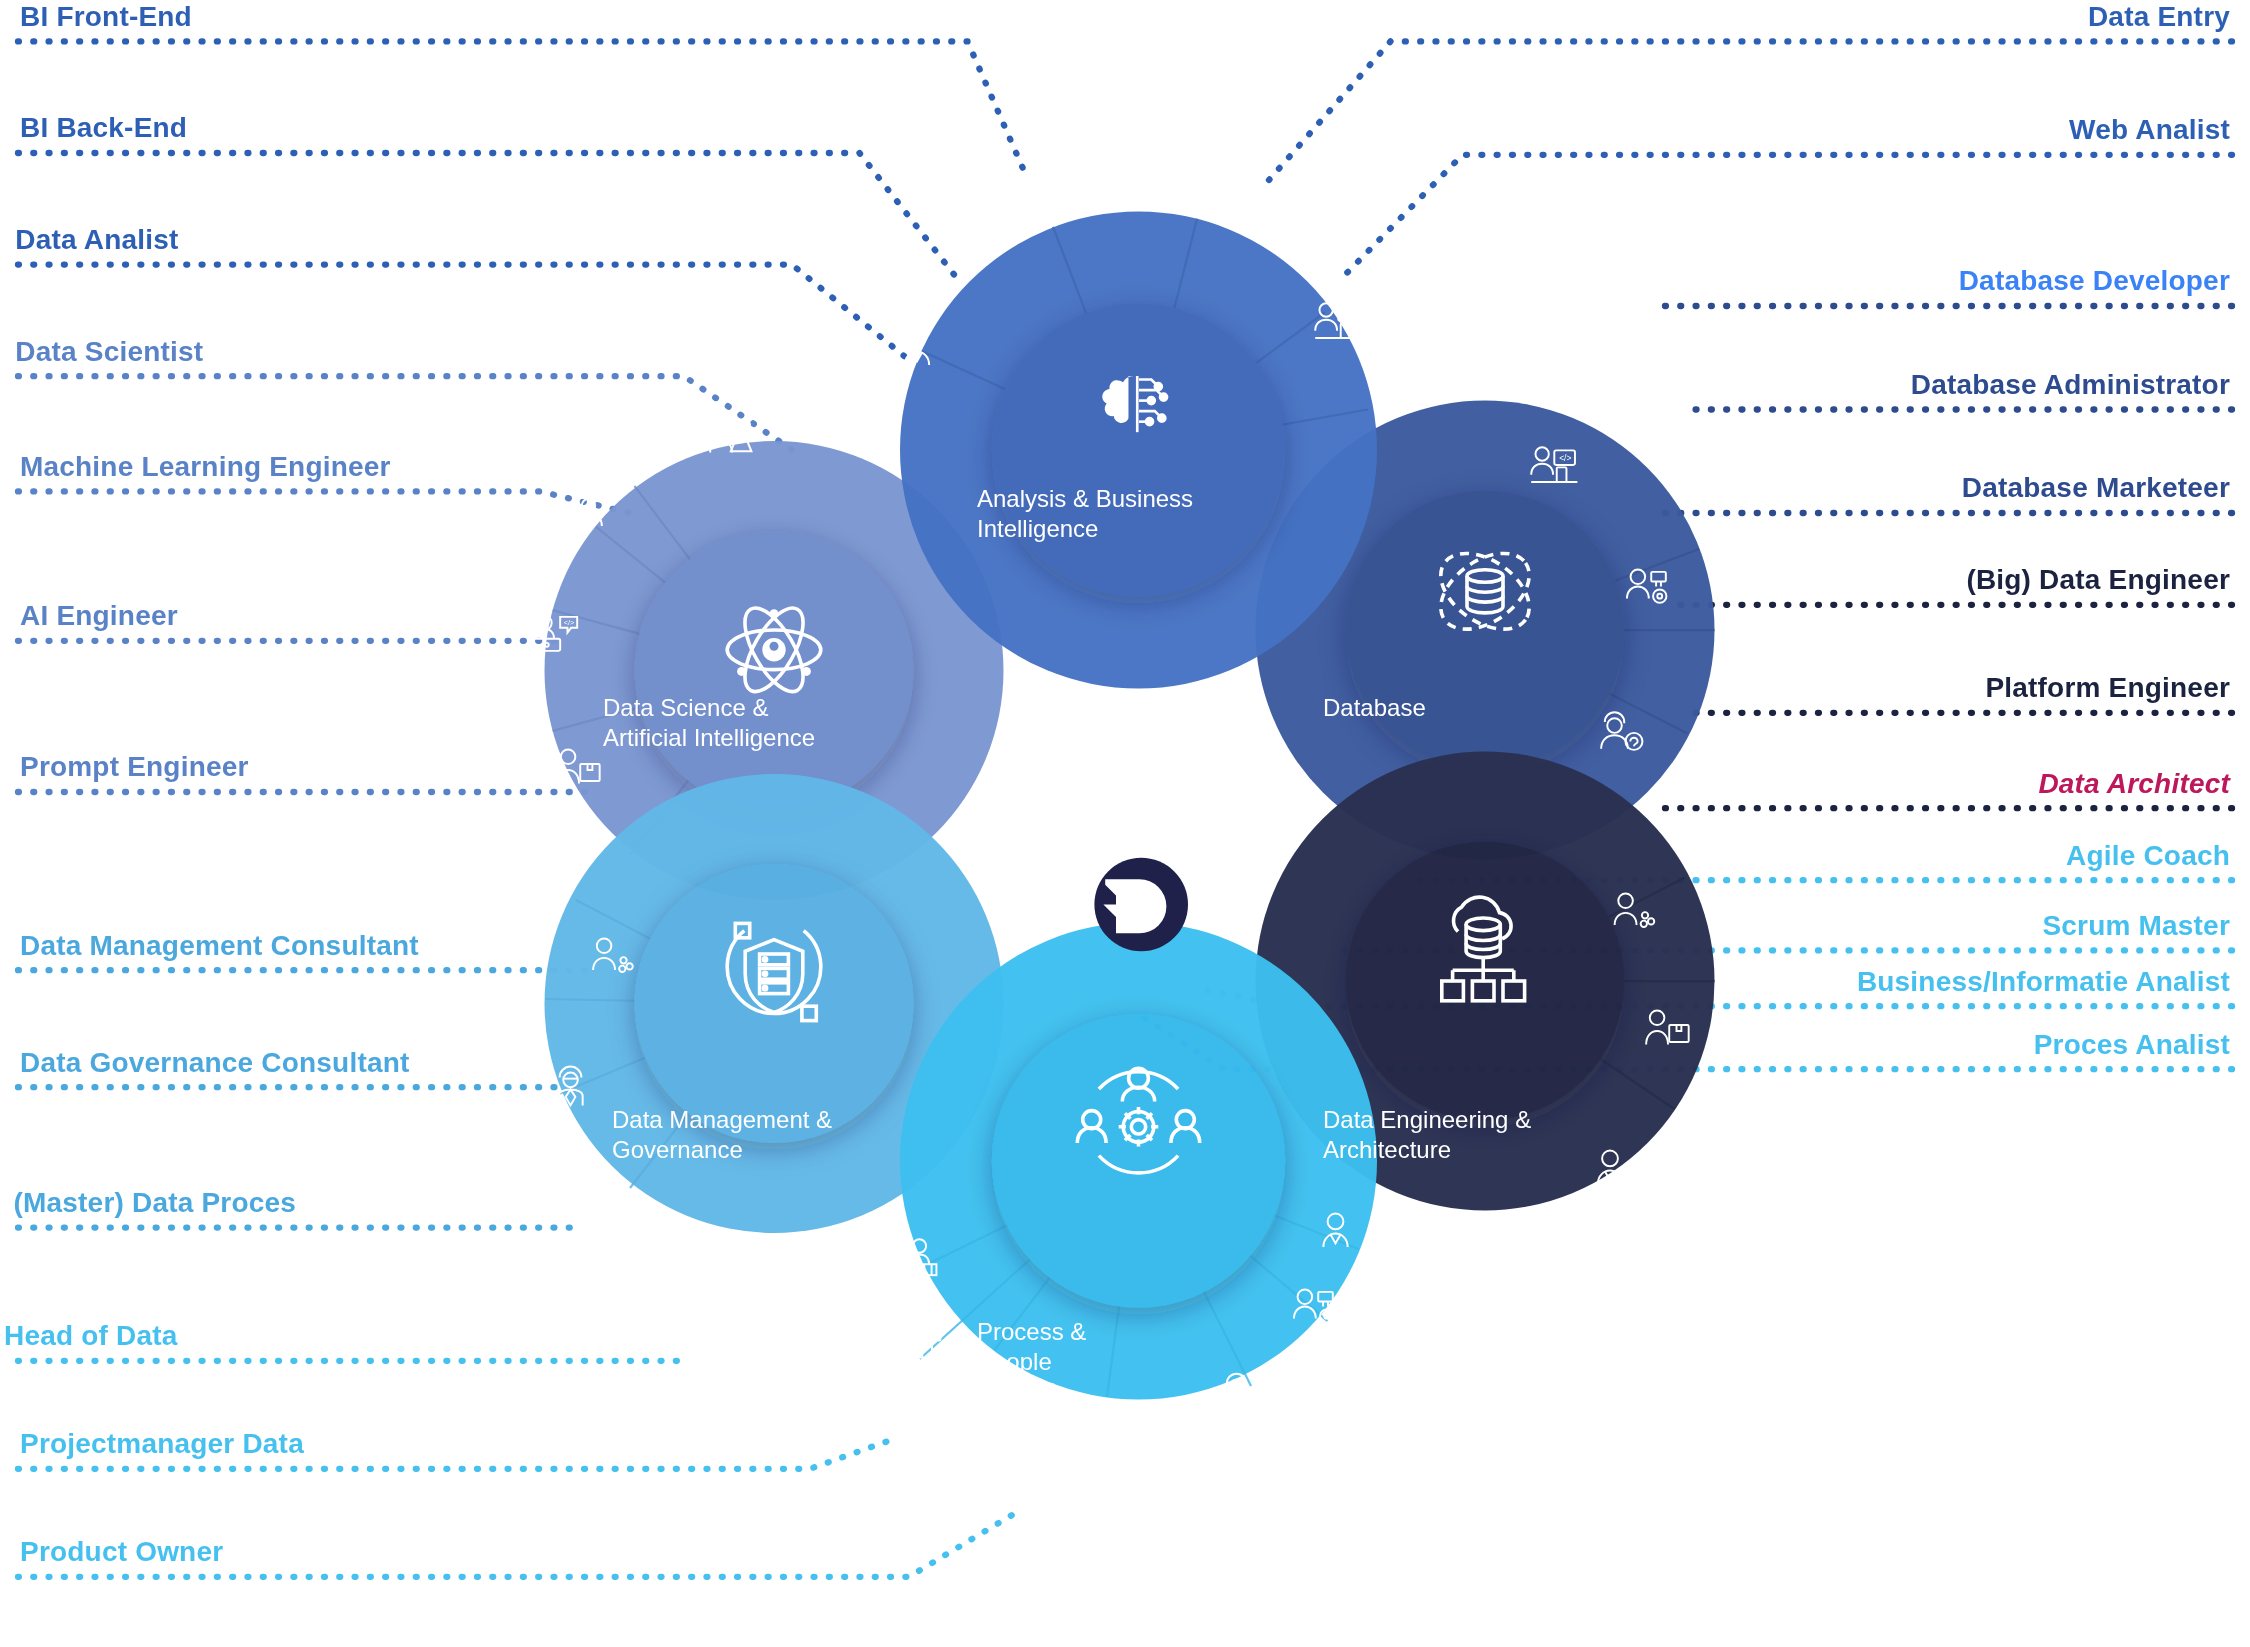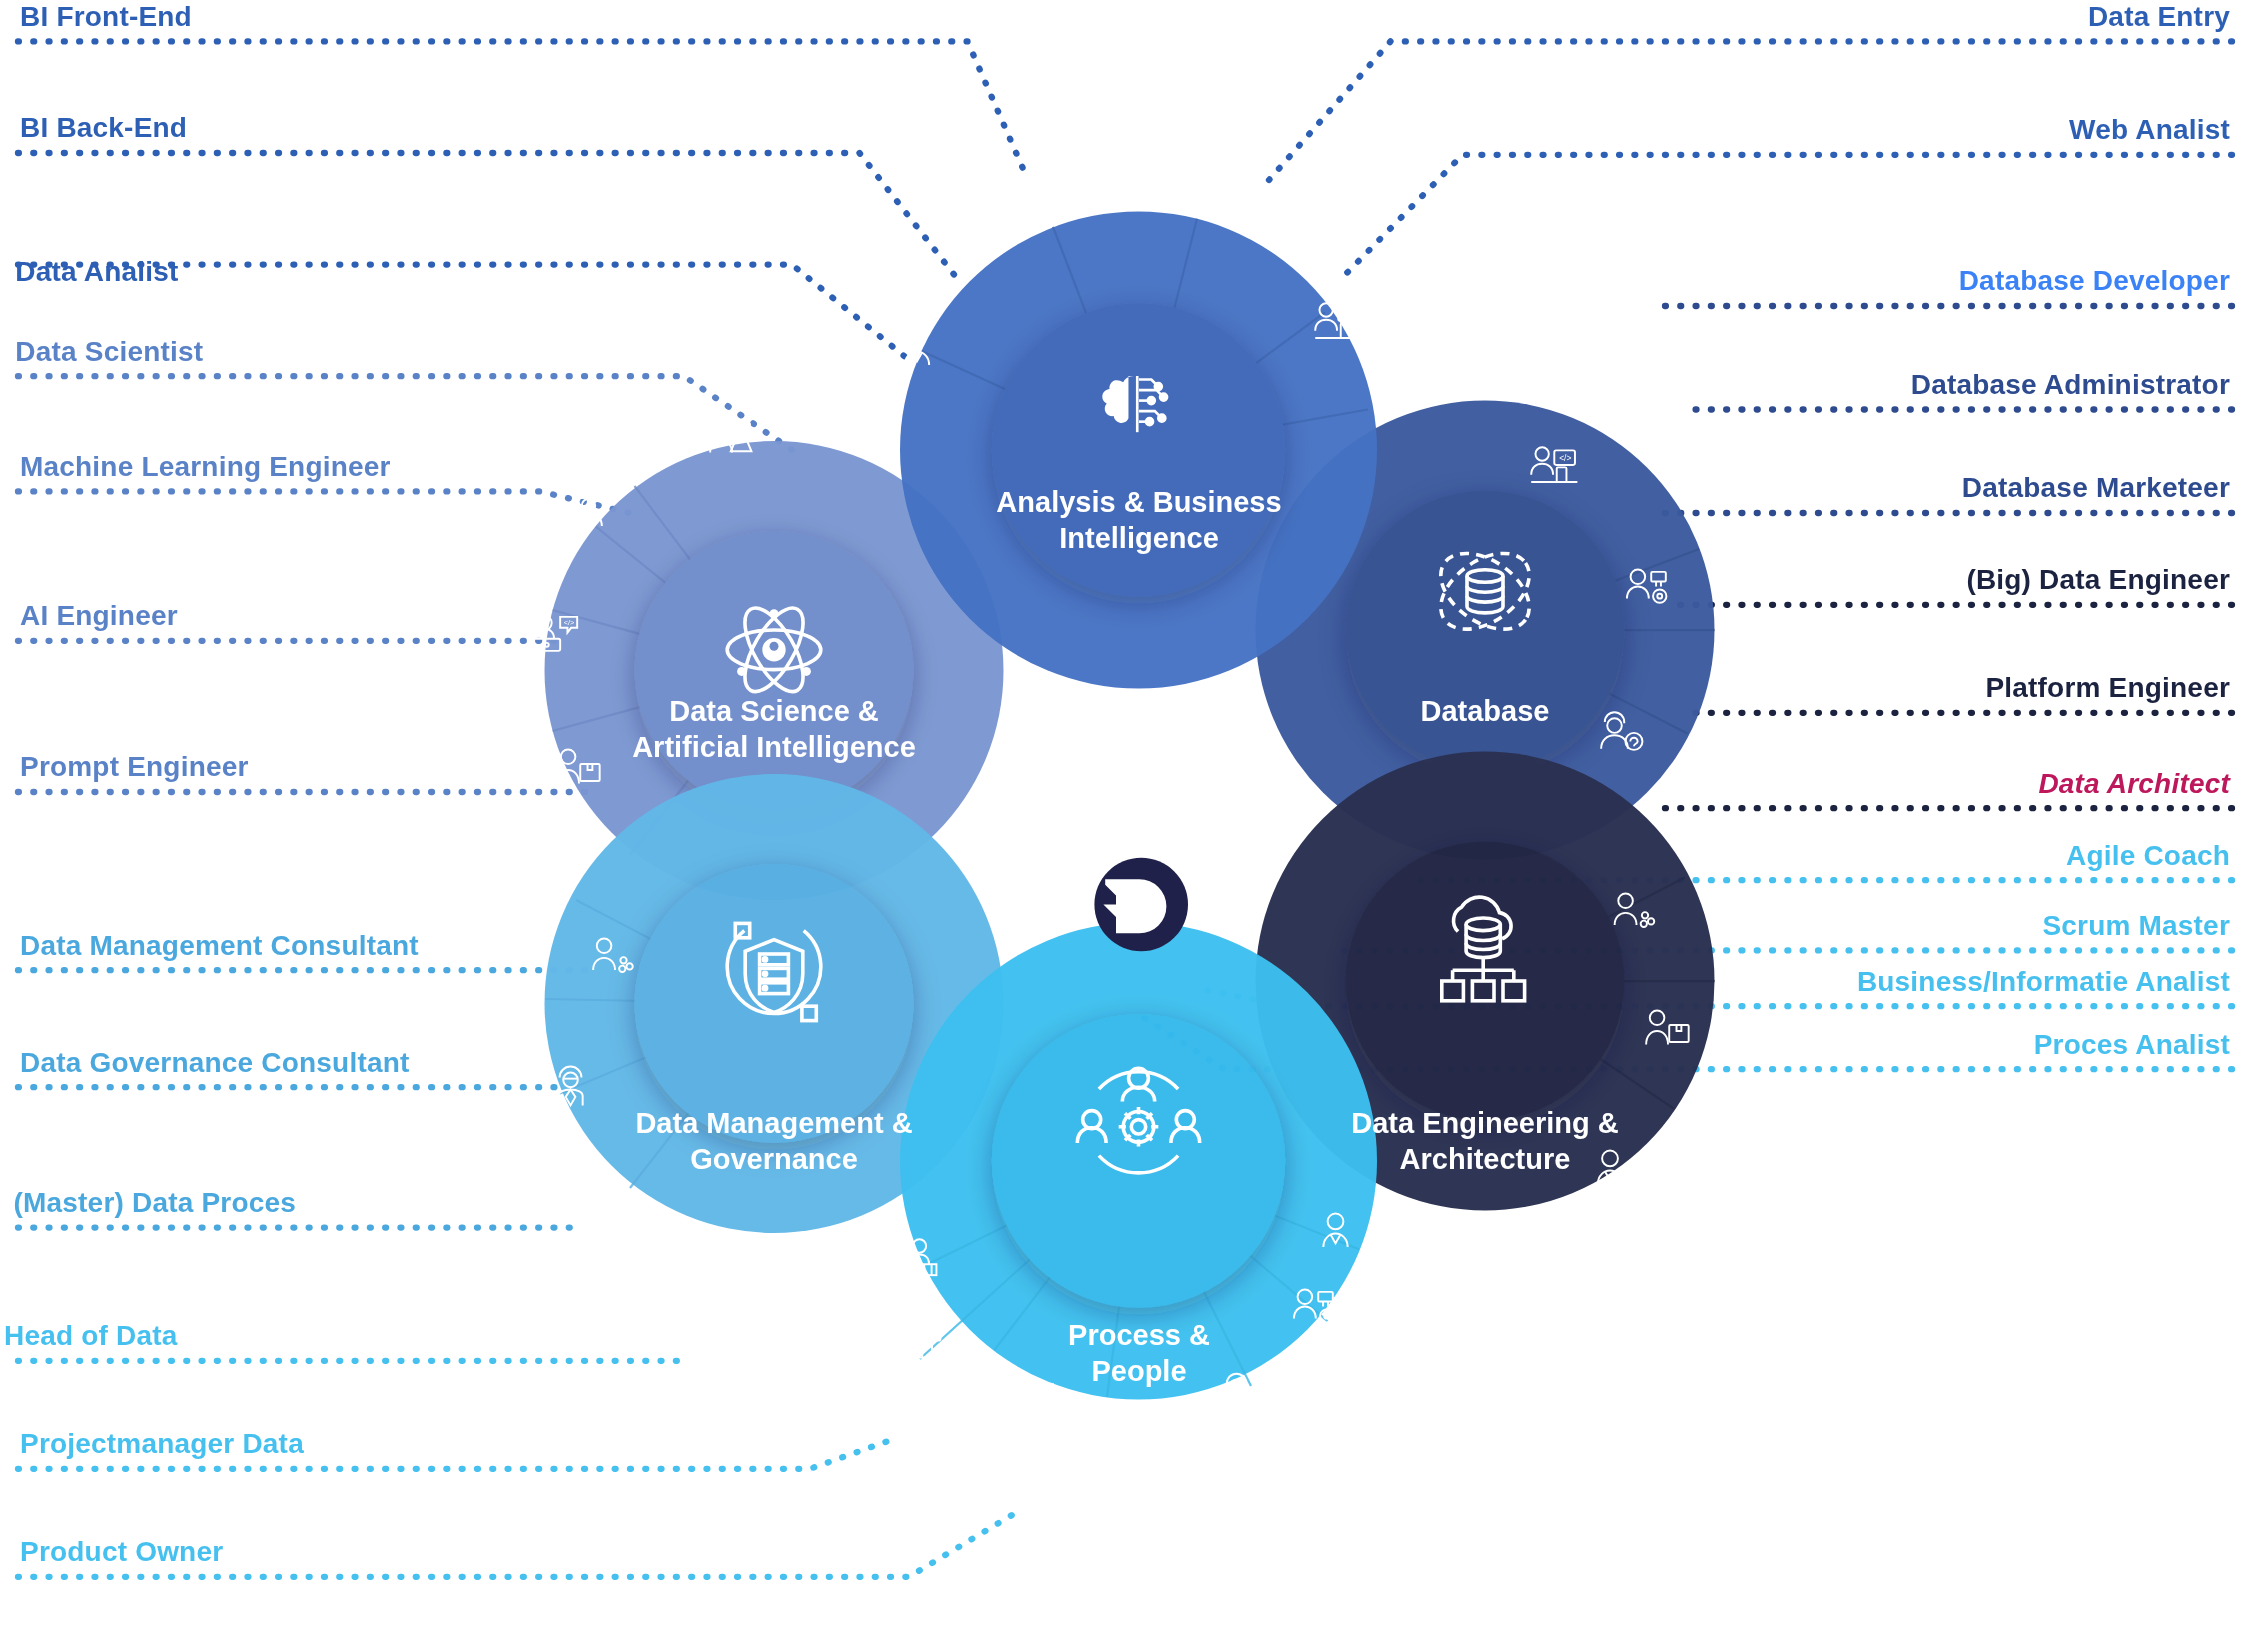--- a/index.html
+++ b/index.html
@@ -17,25 +17,25 @@
     letter-spacing:0.2px;
     white-space:nowrap;
     line-height:1;
   }
   .lbl-left{text-align:left;}
   .lbl-right{text-align:right;}
 
   .ring-label{
     position:absolute;
     color:#ffffff;
-    text-align:center;
-    font-size:29px;
+    text-align:left;
+    font-size:24px;
     line-height:1.25;
     white-space:pre-line;
-    font-weight:700;
+    font-weight:400;
   }
 </style>
 </head>
 <body>
 
 <div id="stage">
 
   <svg id="canvas" viewBox="0 0 2500 1830">
     <defs>
       <filter id="ringshadow" x="-40%" y="-40%" width="180%" height="180%">
@@ -476,21 +476,21 @@
   <div class="ring-label" style="left:1323px;top:693px;width:324px;">Database</div>
   <div class="ring-label" style="left:1323px;top:1105px;width:324px;">Data Engineering &amp;
 Architecture</div>
   <div class="ring-label" style="left:977px;top:1317px;width:324px;">Process &amp;
 People</div>
   <div class="ring-label" style="left:612px;top:1105px;width:324px;">Data Management &amp;
 Governance</div>
 
   <div class="lbl lbl-left" style="left:20px;top:2.7px;   color:#2d60b5;">BI Front-End</div>
   <div class="lbl lbl-left" style="left:20px;top:114px; color:#2d60b5;">BI Back-End</div>
-  <div class="lbl lbl-left" style="left:15.3px;top:226px; color:#2d60b5;margin-top:32px;">Data Analist</div>
+  <div class="lbl lbl-left" style="left:15.3px;top:226px; color:#2d60b5;">Data Analist</div>
   <div class="lbl lbl-left" style="left:15.3px;top:338px; color:#5a82c7;">Data Scientist</div>
   <div class="lbl lbl-left" style="left:20px;top:453px; color:#5a82c7;">Machine Learning Engineer</div>
   <div class="lbl lbl-left" style="left:20px;top:602px; color:#5a82c7;">AI Engineer</div>
   <div class="lbl lbl-left" style="left:20px;top:753px; color:#5a82c7;">Prompt Engineer</div>
   <div class="lbl lbl-left" style="left:20px;top:932px;color:#4aa8de;">Data Management Consultant</div>
   <div class="lbl lbl-left" style="left:20px;top:1049px;color:#4aa8de;">Data Governance Consultant</div>
   <div class="lbl lbl-left" style="left:13.5px;top:1189px;color:#4aa8de;">(Master) Data Proces</div>
   <div class="lbl lbl-left" style="left:4px;top:1322px;color:#45c0ef;">Head of Data</div>
   <div class="lbl lbl-left" style="left:20px;top:1430px;color:#45c0ef;">Projectmanager Data</div>
   <div class="lbl lbl-left" style="left:20px;top:1538px;color:#45c0ef;">Product Owner</div>

